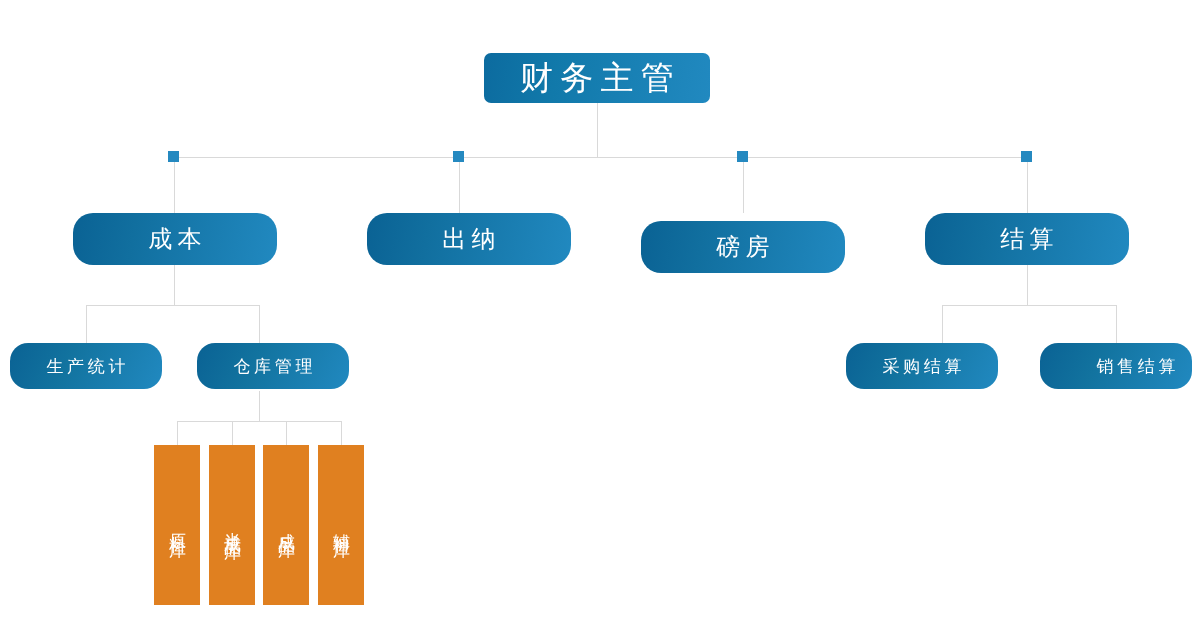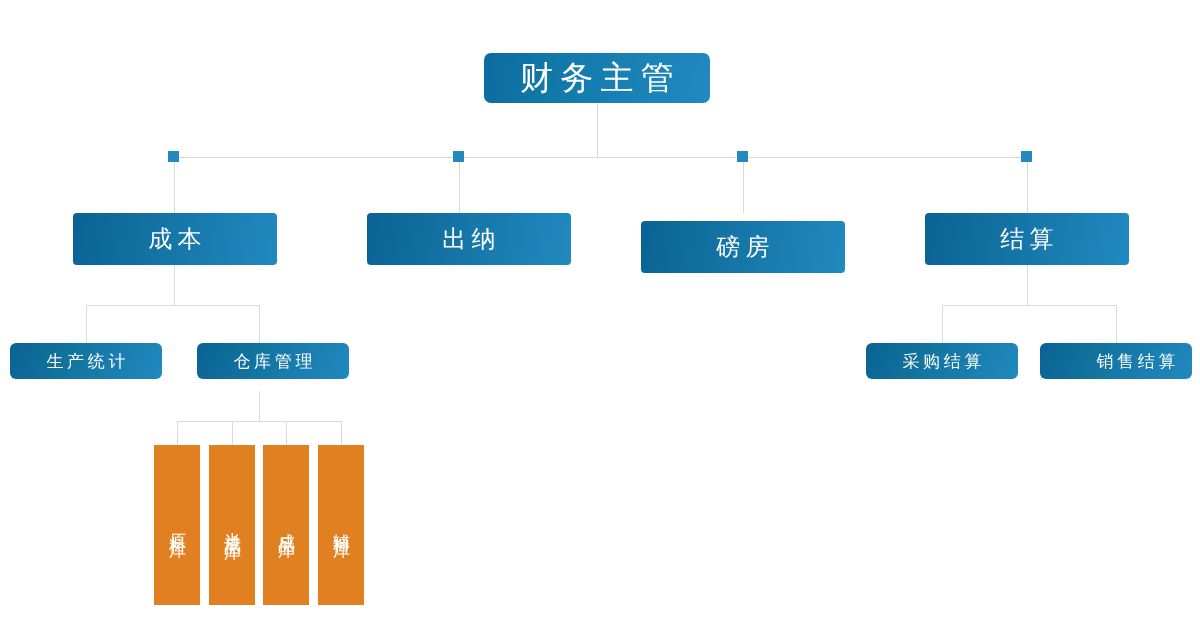--- a/index.html
+++ b/index.html
@@ -58,41 +58,41 @@
     border-radius: 7px;
     font-size: 33px;
     background: linear-gradient(100deg, #0c6b9f 0%, #1179aa 32%, #2189c0 100%);
   }
 
   
   .node-dept {
     top: 213px;
     width: 204px;
     height: 52px;
-    border-radius: 4px;
+    border-radius: 20px;
     font-size: 24px;
     background: linear-gradient(100deg, #0a6294 0%, #116f9f 30%, #2189c0 100%);
   }
   .dept-0 { left: 73px; }
   .dept-1 { left: 367px; }
   .dept-2 { left: 641px; margin-top: 8px; }
   .dept-3 { left: 925px; }
 
   
   .node-sub {
     top: 343px;
     width: 152px;
-    height: 36px;
-    border-radius: 6px;
+    height: 46px;
+    border-radius: 18px;
     font-size: 17px;
     background: linear-gradient(115deg, #0a6294 0%, #12739f 38%, #2189c0 100%);
   }
   .sub-0 { left: 10px; }
   .sub-1 { left: 197px; }
-  .sub-2 { left: 866px; }
+  .sub-2 { left: 846px; }
   .sub-3 { left: 1040px; padding-left: 40px; }
 
   
   .node-wh {
     top: 445px;
     width: 46px;
     height: 160px;
     border-radius: 0;
     background: #e08020;
     font-size: 17px;

